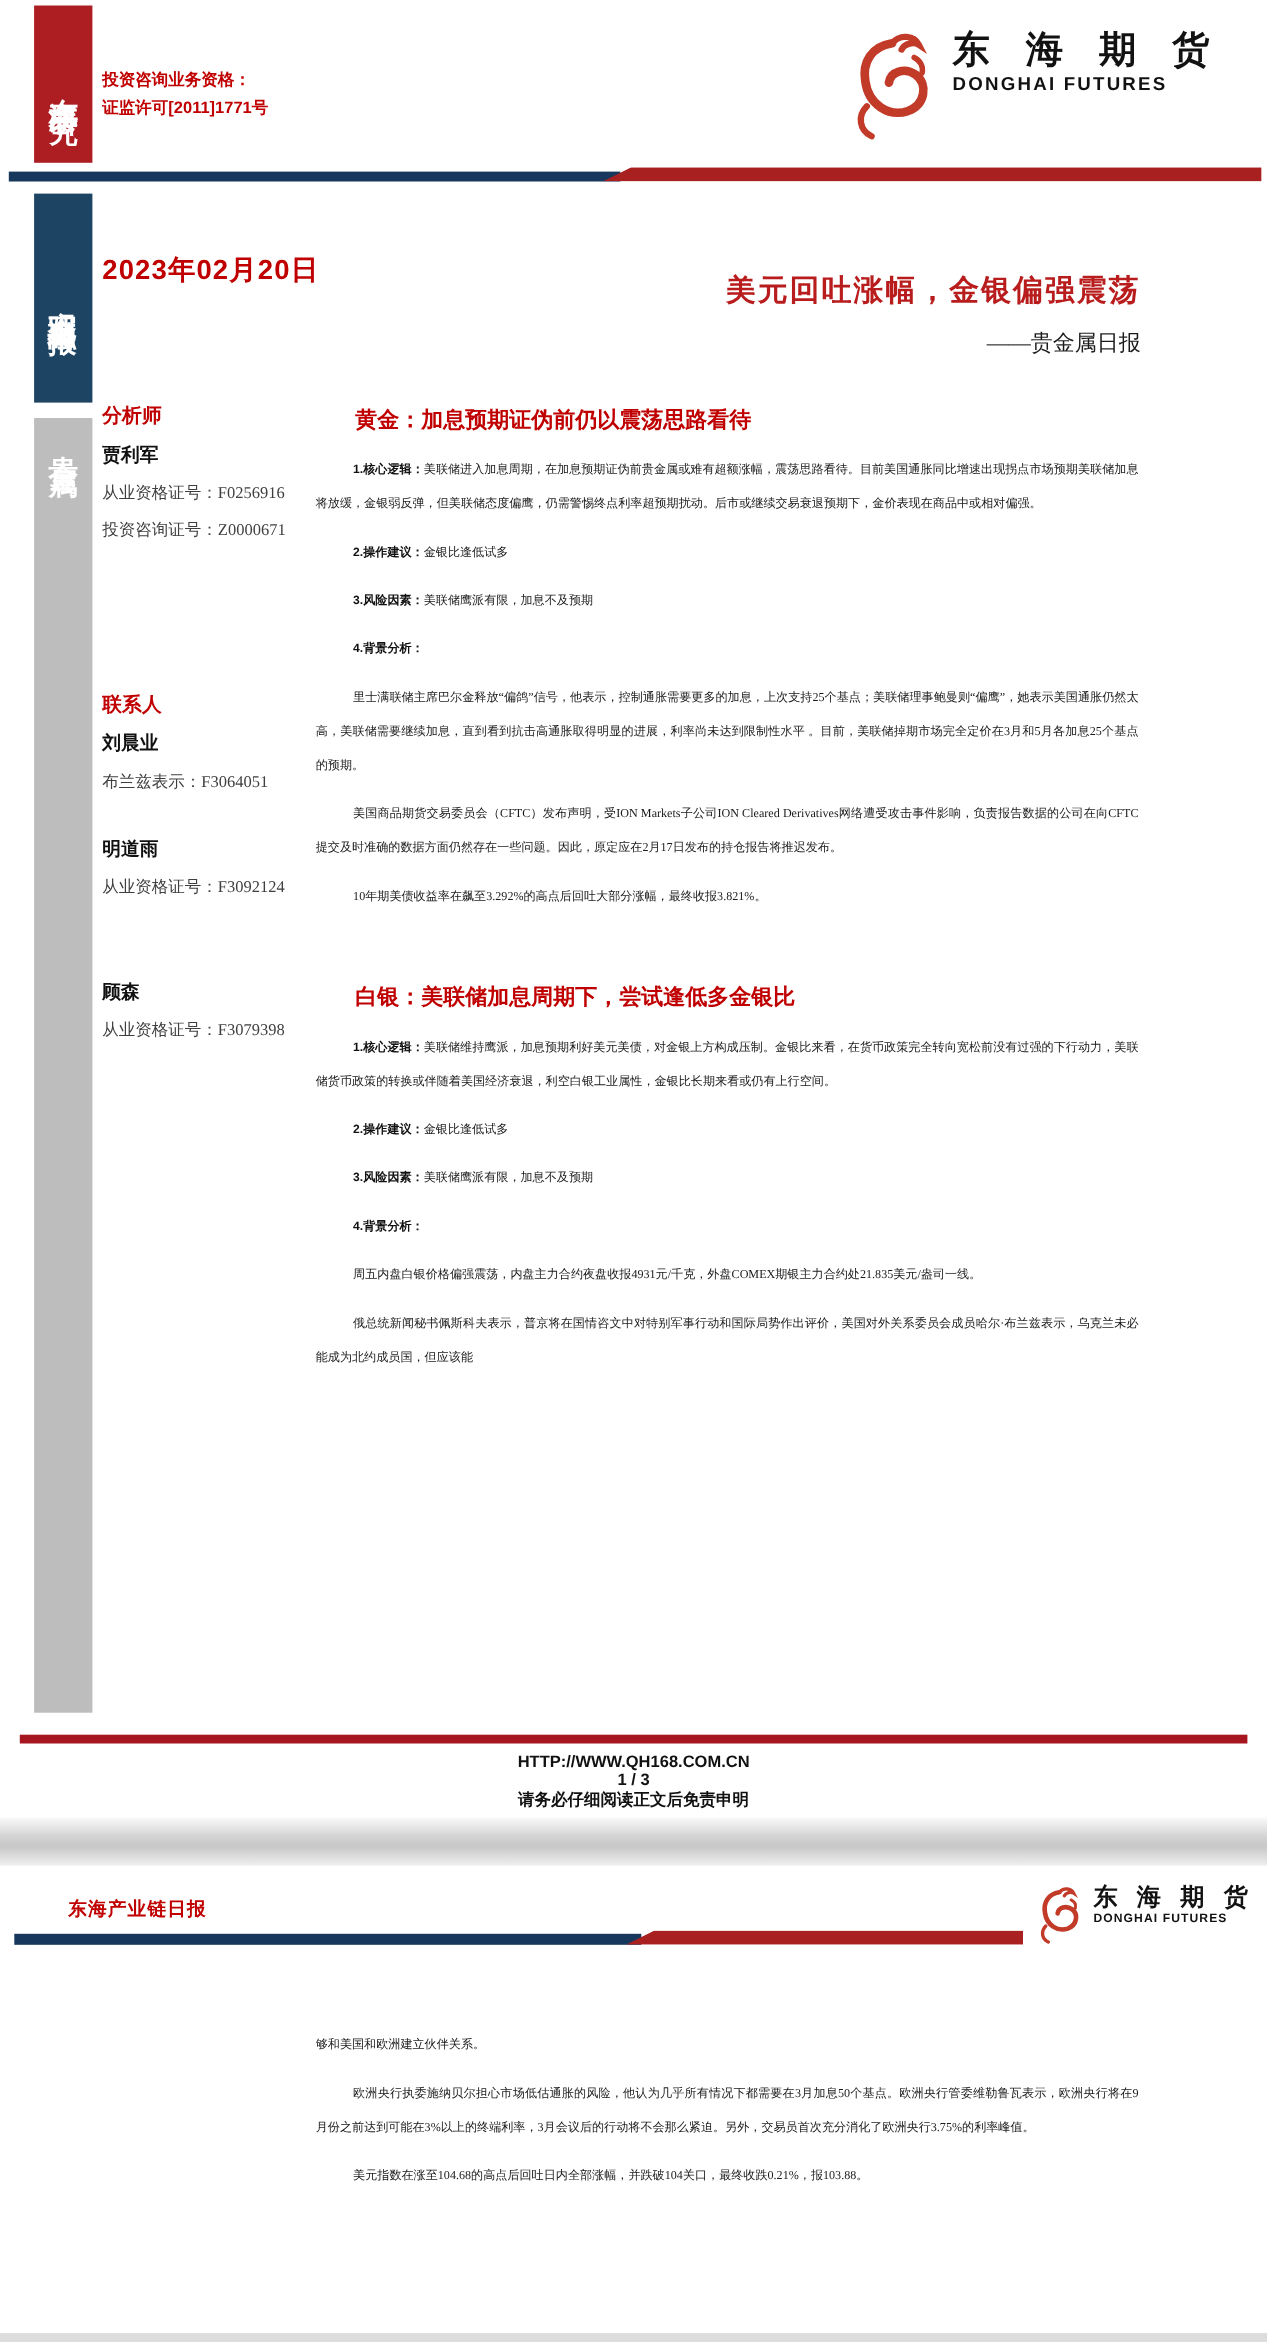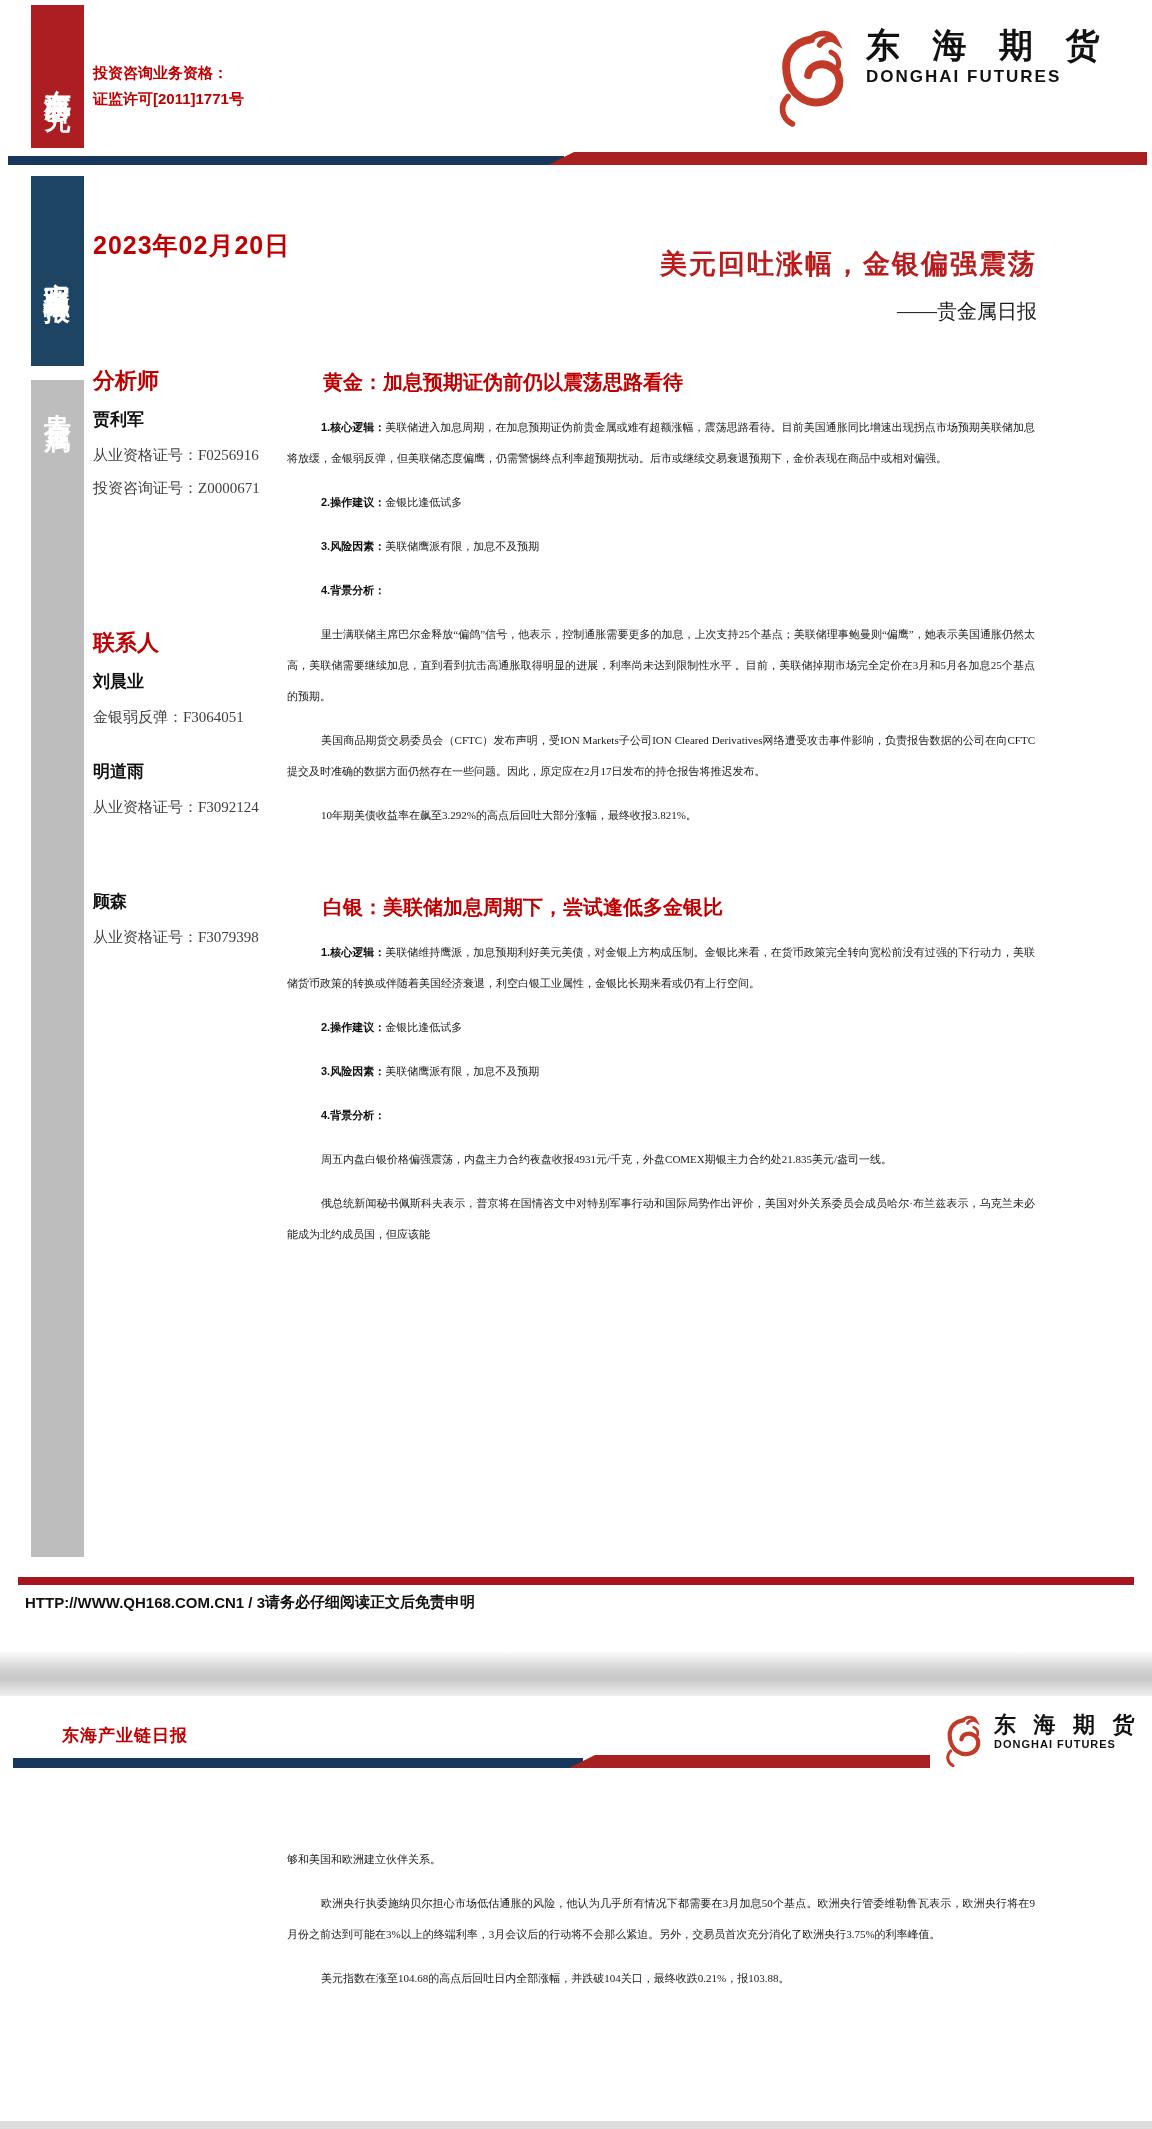--- a/index.html
+++ b/index.html
@@ -39,39 +39,39 @@
   .bar2 .blue{left:0;top:3px;width:570px;height:10px;}
   .bar2 .red{left:556px;top:0;width:361px;height:13px;}
   
   .report-date{left:93px;top:229px;color:#C00000;font-size:25px;font-weight:bold;
     font-family:"Liberation Sans","DejaVu Sans",sans-serif;letter-spacing:1px;}
   .report-title{left:400px;top:246px;width:637px;text-align:right;color:#b91c1c;
     font-size:27px;font-weight:bold;font-family:"Liberation Sans","DejaVu Sans",sans-serif;letter-spacing:2px;}
   .report-subtitle{left:400px;top:298px;width:637px;text-align:right;font-size:20px;color:#1a1a1a;}
   
   .side{left:93px;width:196px;font-size:15px;}
-  .side .rlabel{color:#C00000;font-weight:bold;font-size:22px;
+  .side .rlabel{color:#C00000;font-weight:bold;font-size:18px;
     font-family:"Liberation Sans","DejaVu Sans",sans-serif;margin-bottom:12px;}
   .side .pname{font-weight:bold;font-size:17px;color:#111;
     font-family:"Liberation Sans","DejaVu Sans",sans-serif;margin-bottom:8px;}
   .side .cert{color:#3f3f3f;line-height:33px;}
   
   .maincol{left:287px;top:368px;width:748px;}
   .sec-heading{color:#C00000;font-weight:bold;font-size:20px;line-height:28px;margin:0 0 16px;
     font-family:"Liberation Sans","DejaVu Sans",sans-serif;text-indent:36px;}
   .sec2 .sec-heading{margin-top:62px;}
   .maincol p,.p2col p{margin:0 0 13px;font-size:11px;line-height:31px;text-indent:34px;text-align:justify;}
   .maincol p.noindent,.p2col p.noindent{text-indent:0;}
   .ilabel{font-weight:bold;font-family:"Liberation Sans","DejaVu Sans",sans-serif;color:#111;}
   .bold{font-weight:bold;font-family:"Liberation Sans","DejaVu Sans",sans-serif;}
   
   .footer-bar{left:18px;top:1577px;width:1116px;height:8px;background:#A6161F;}
   .footer-row{left:0;top:1593px;width:1152px;box-sizing:border-box;padding:0 25px;
-    display:flex;justify-content:flex-start;align-items:center;
-    font-family:"Liberation Sans","DejaVu Sans",sans-serif;font-weight:bold;font-size:15px;color:#111;}
+    display:flex;justify-content:flex-end;align-items:center;
+    font-family:"Liberation Sans","DejaVu Sans",sans-serif;font-weight:bold;font-size:15px;color:#111;flex-direction:column;}
   
   .separator{left:0;top:1652px;width:1152px;height:44px;
     background:linear-gradient(180deg,#fafafa 0%,#d3d3d3 40%,#c7c7c7 60%,#efefef 100%);}
   .p2-title{left:62px;top:1724px;color:#C00000;font-weight:bold;font-size:17px;
     font-family:"Liberation Sans","DejaVu Sans",sans-serif;letter-spacing:1px;}
   .logo2{left:940px;top:1712px;gap:8px;}
   .p2col{left:287px;top:1844px;width:748px;}
   .bottom-strip{left:0;top:2121px;width:1152px;height:8px;background:#dcdcdc;}
 </style>
 </head>
@@ -113,21 +113,21 @@
 
 <div class="abs side" style="top:366px;">
   <div class="rlabel">分析师</div>
   <div class="pname">贾利军</div>
   <div class="cert">从业资格证号：F0256916</div>
   <div class="cert">投资咨询证号：Z0000671</div>
 </div>
 <div class="abs side" style="top:628px;">
   <div class="rlabel">联系人</div>
   <div class="pname">刘晨业</div>
-  <div class="cert">金银弱反弹：F3064051</div>
+  <div class="cert">布兰兹表示：F3064051</div>
 </div>
 <div class="abs side" style="top:760px;">
   <div class="pname">明道雨</div>
   <div class="cert">从业资格证号：F3092124</div>
 </div>
 <div class="abs side" style="top:890px;">
   <div class="pname">顾森</div>
   <div class="cert">从业资格证号：F3079398</div>
 </div>
 

